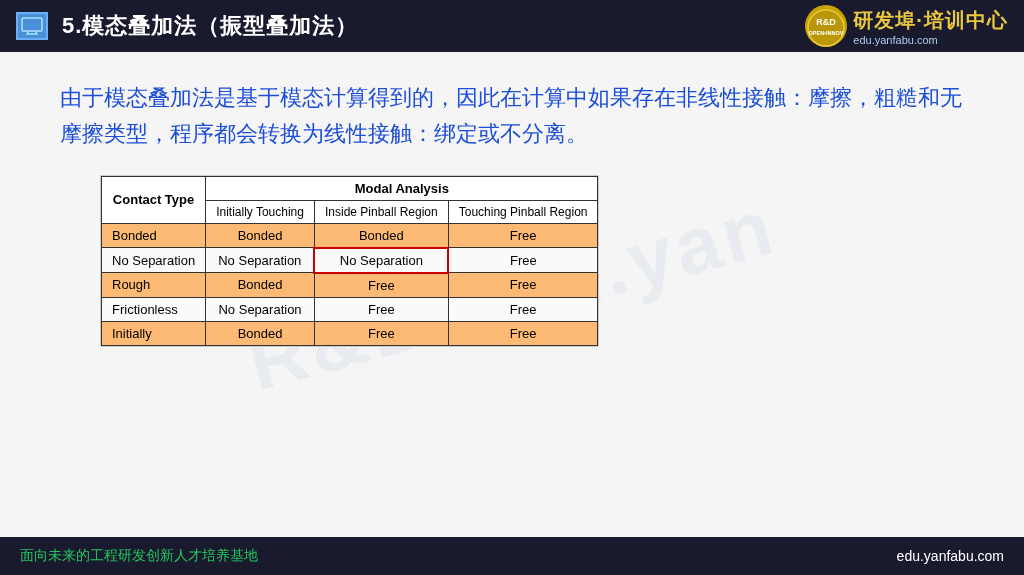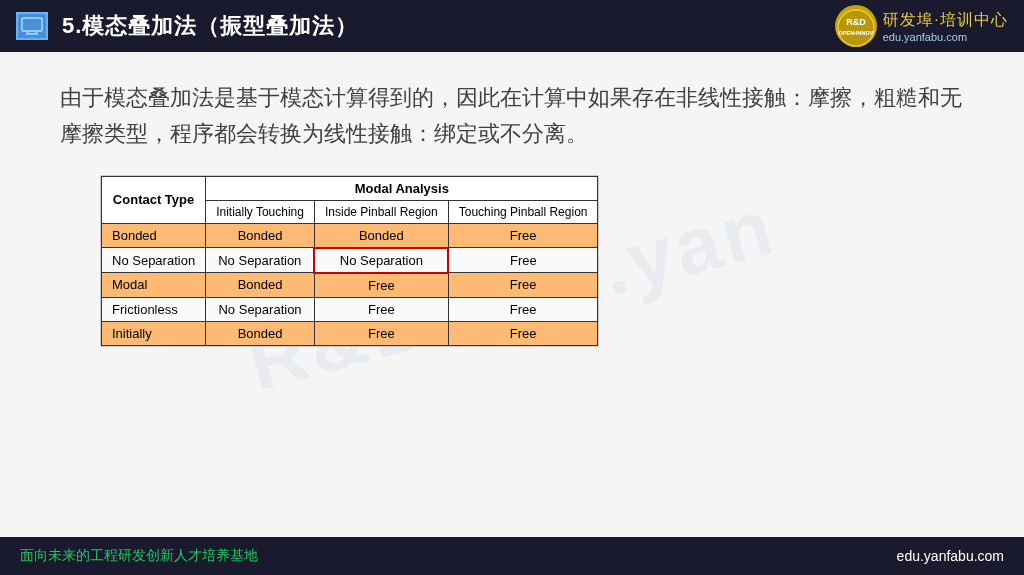--- a/index.html
+++ b/index.html
@@ -77,22 +77,22 @@
     }
 
     .logo-text-block {
       display: flex;
       flex-direction: column;
       align-items: flex-start;
     }
 
     .logo-main {
       color: #e8c840;
-      font-size: 16px;
-      font-weight: normal;
+      font-size: 20px;
+      font-weight: bold;
       letter-spacing: 1px;
     }
 
     .logo-url {
       color: #aaccee;
       font-size: 11px;
     }
 
     
     .content {
@@ -115,21 +115,21 @@
       color: rgba(180, 200, 220, 0.18);
       white-space: nowrap;
       pointer-events: none;
       z-index: 0;
       letter-spacing: 4px;
     }
 
     .text-paragraph {
       font-size: 22px;
       line-height: 1.65;
-      color: #404040;
+      color: #1d4ed8;
       margin-bottom: 22px;
       position: relative;
       z-index: 1;
       font-family: 'SimSun', 'STSong', serif;
     }
 
     
     .table-container {
       background: #f8f8f8;
       border: 1px solid #ccc;
@@ -272,21 +272,21 @@
               <td>Bonded</td>
               <td>Free</td>
             </tr>
             <tr class="tbody-row">
               <td>No Separation</td>
               <td>No Separation</td>
               <td class="highlighted-cell">No Separation</td>
               <td>Free</td>
             </tr>
             <tr class="tbody-row">
-              <td>Modal</td>
+              <td>Rough</td>
               <td>Bonded</td>
               <td>Free</td>
               <td>Free</td>
             </tr>
             <tr class="tbody-row">
               <td>Frictionless</td>
               <td>No Separation</td>
               <td>Free</td>
               <td>Free</td>
             </tr>

